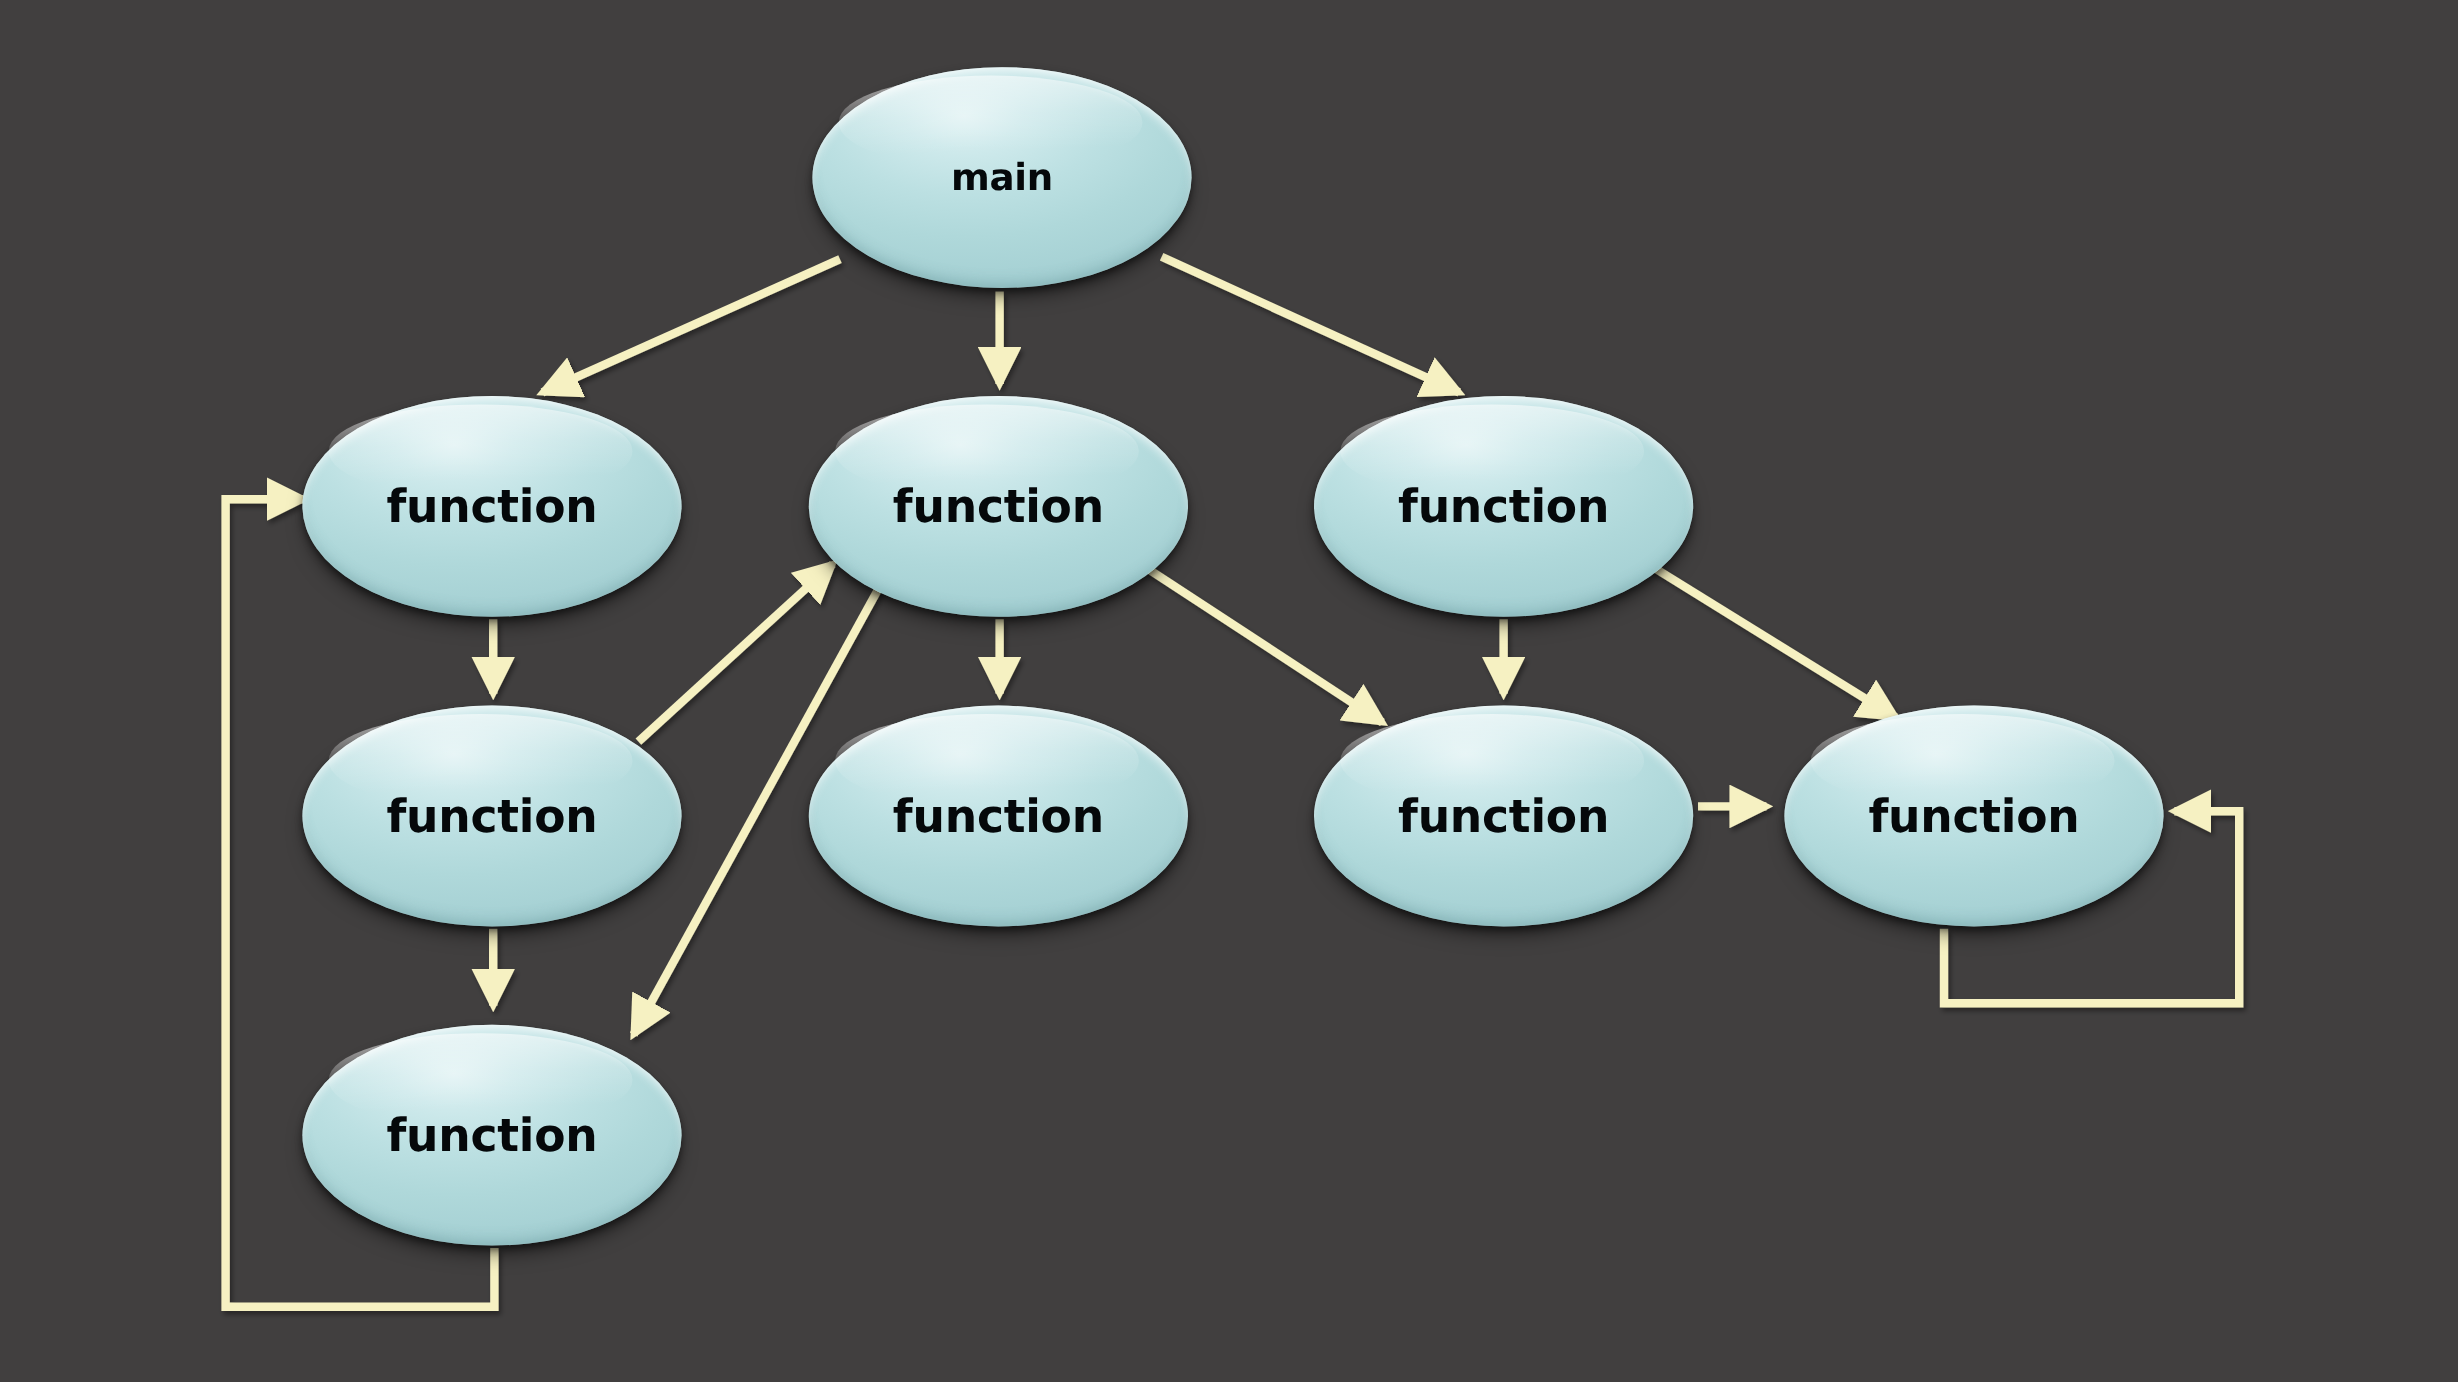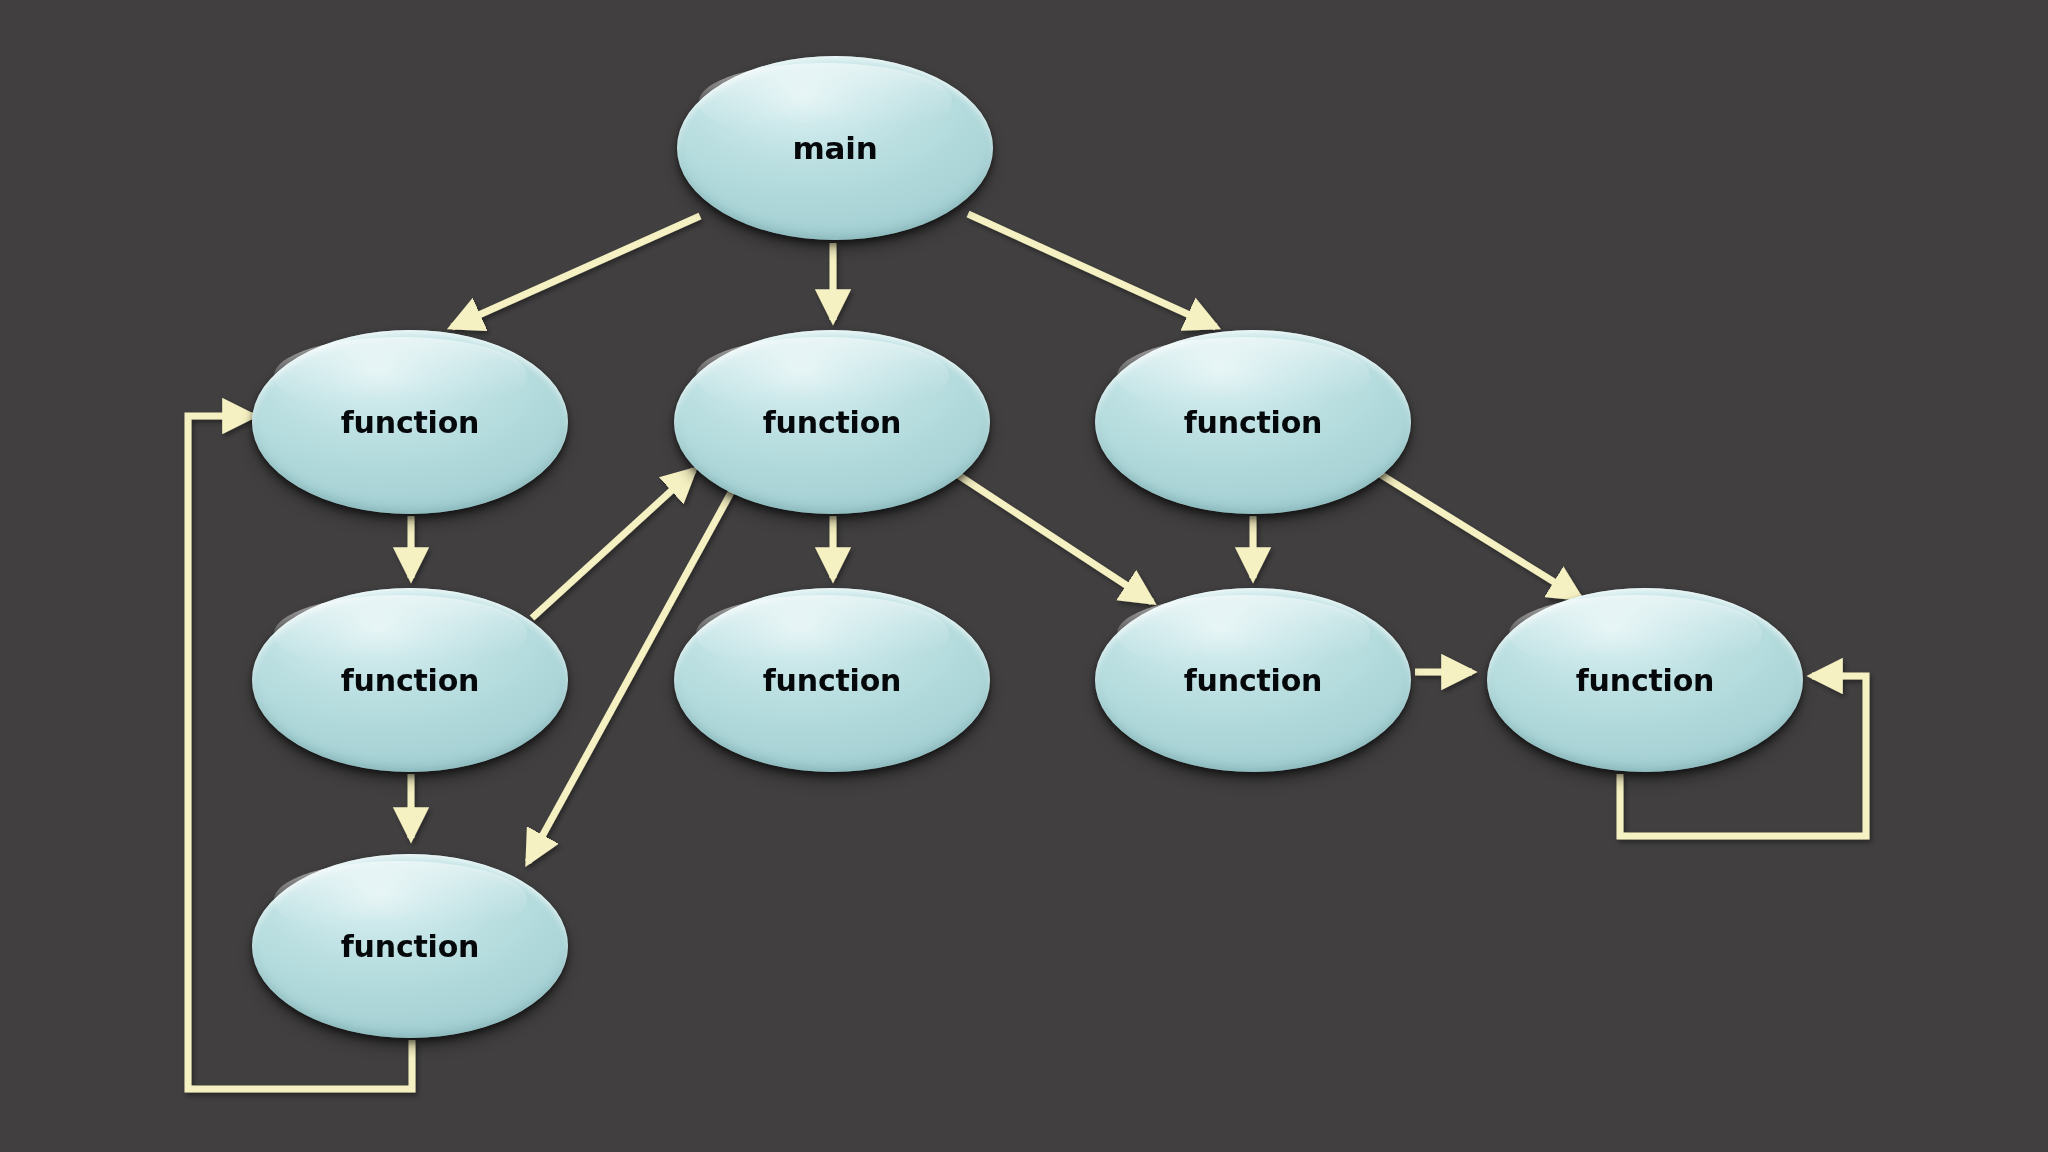--- a/index.html
+++ b/index.html
@@ -69,21 +69,21 @@
   .node-label {
     position: relative;
     z-index: 2;
     color: #05080a;
     font-weight: bold;
     letter-spacing: -0.2px;
     white-space: nowrap;
     font-family: "DejaVu Sans", "Liberation Sans", sans-serif;
   }
   .node.main .node-label { font-size: 31px; }
-  .node.fn   .node-label { font-size: 30px; }
+  .node.fn   .node-label { font-size: 38px; }
 </style>
 </head>
 <body style="background: rgb(65, 63, 63);">
 
 <div id="stage" style="background: rgb(65, 63, 63);">
 
   <svg id="edges" viewBox="0 0 2048 1152" xmlns="http://www.w3.org/2000/svg">
     <defs>
       <marker id="ah" markerWidth="5.2" markerHeight="5.2" refX="4.4" refY="2.6" orient="auto" markerUnits="strokeWidth">
         <path d="M 0 0 L 5.2 2.6 L 0 5.2 z" fill="#f6f1c2"></path>

